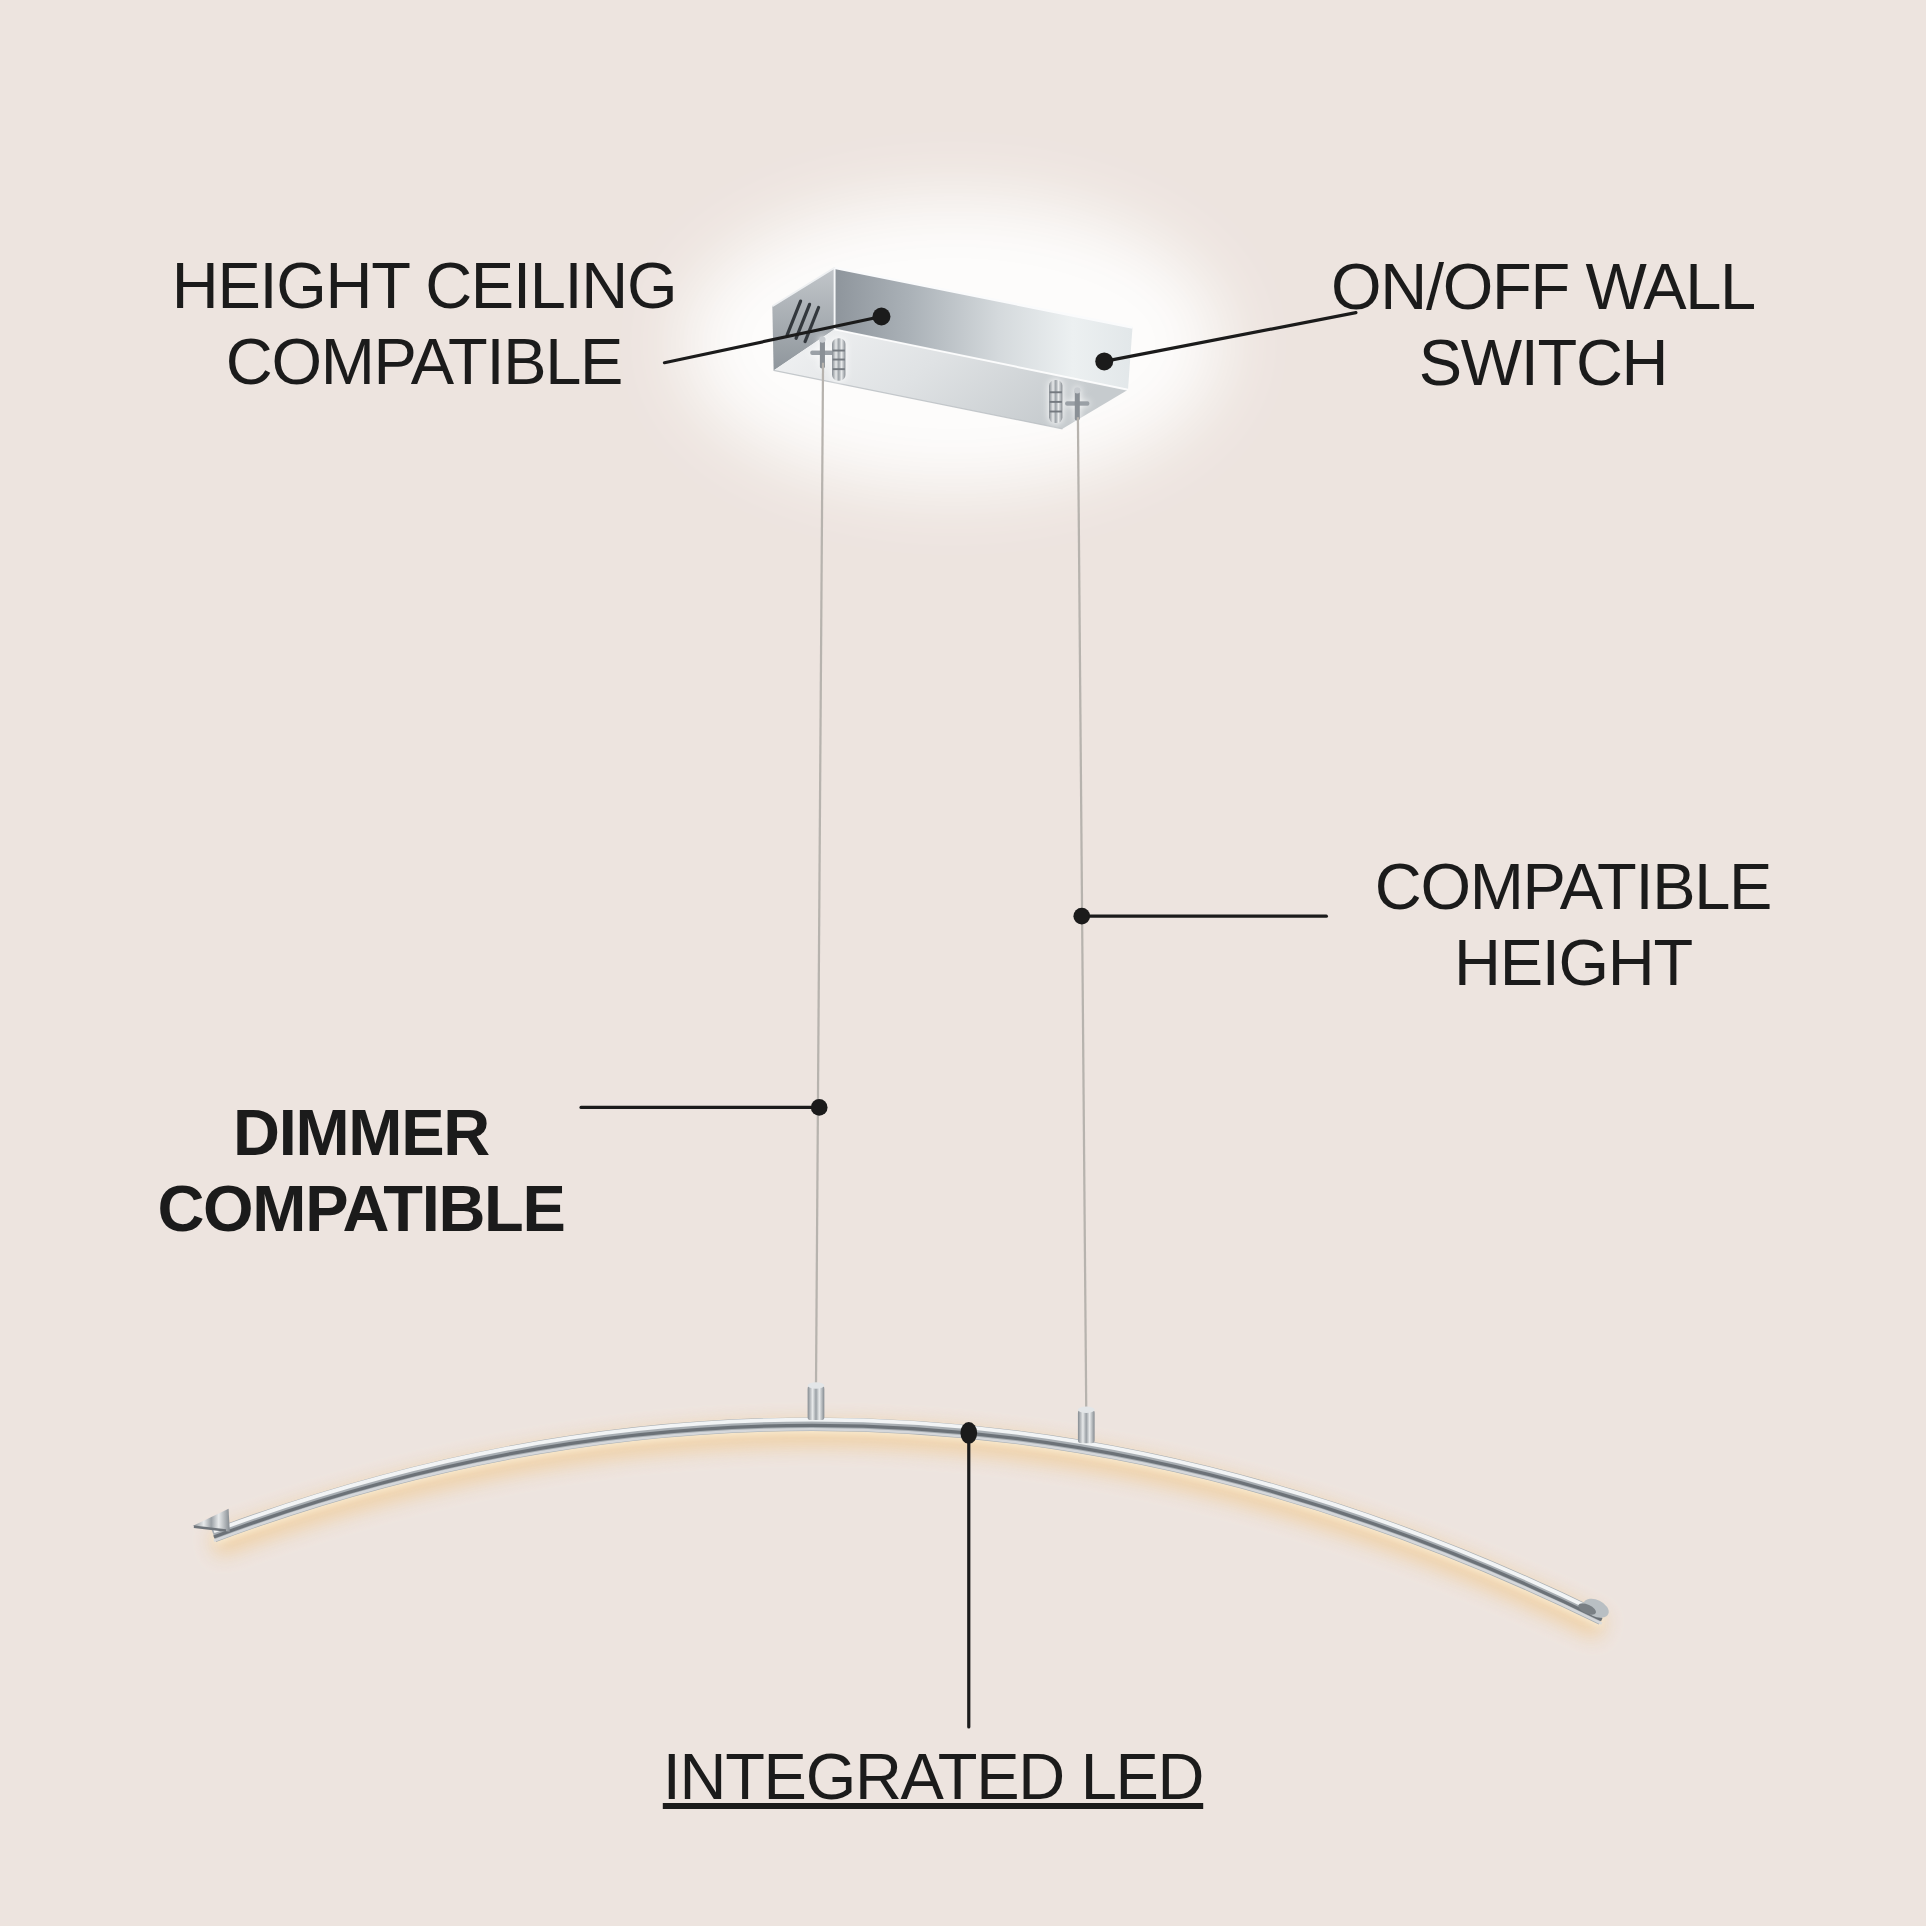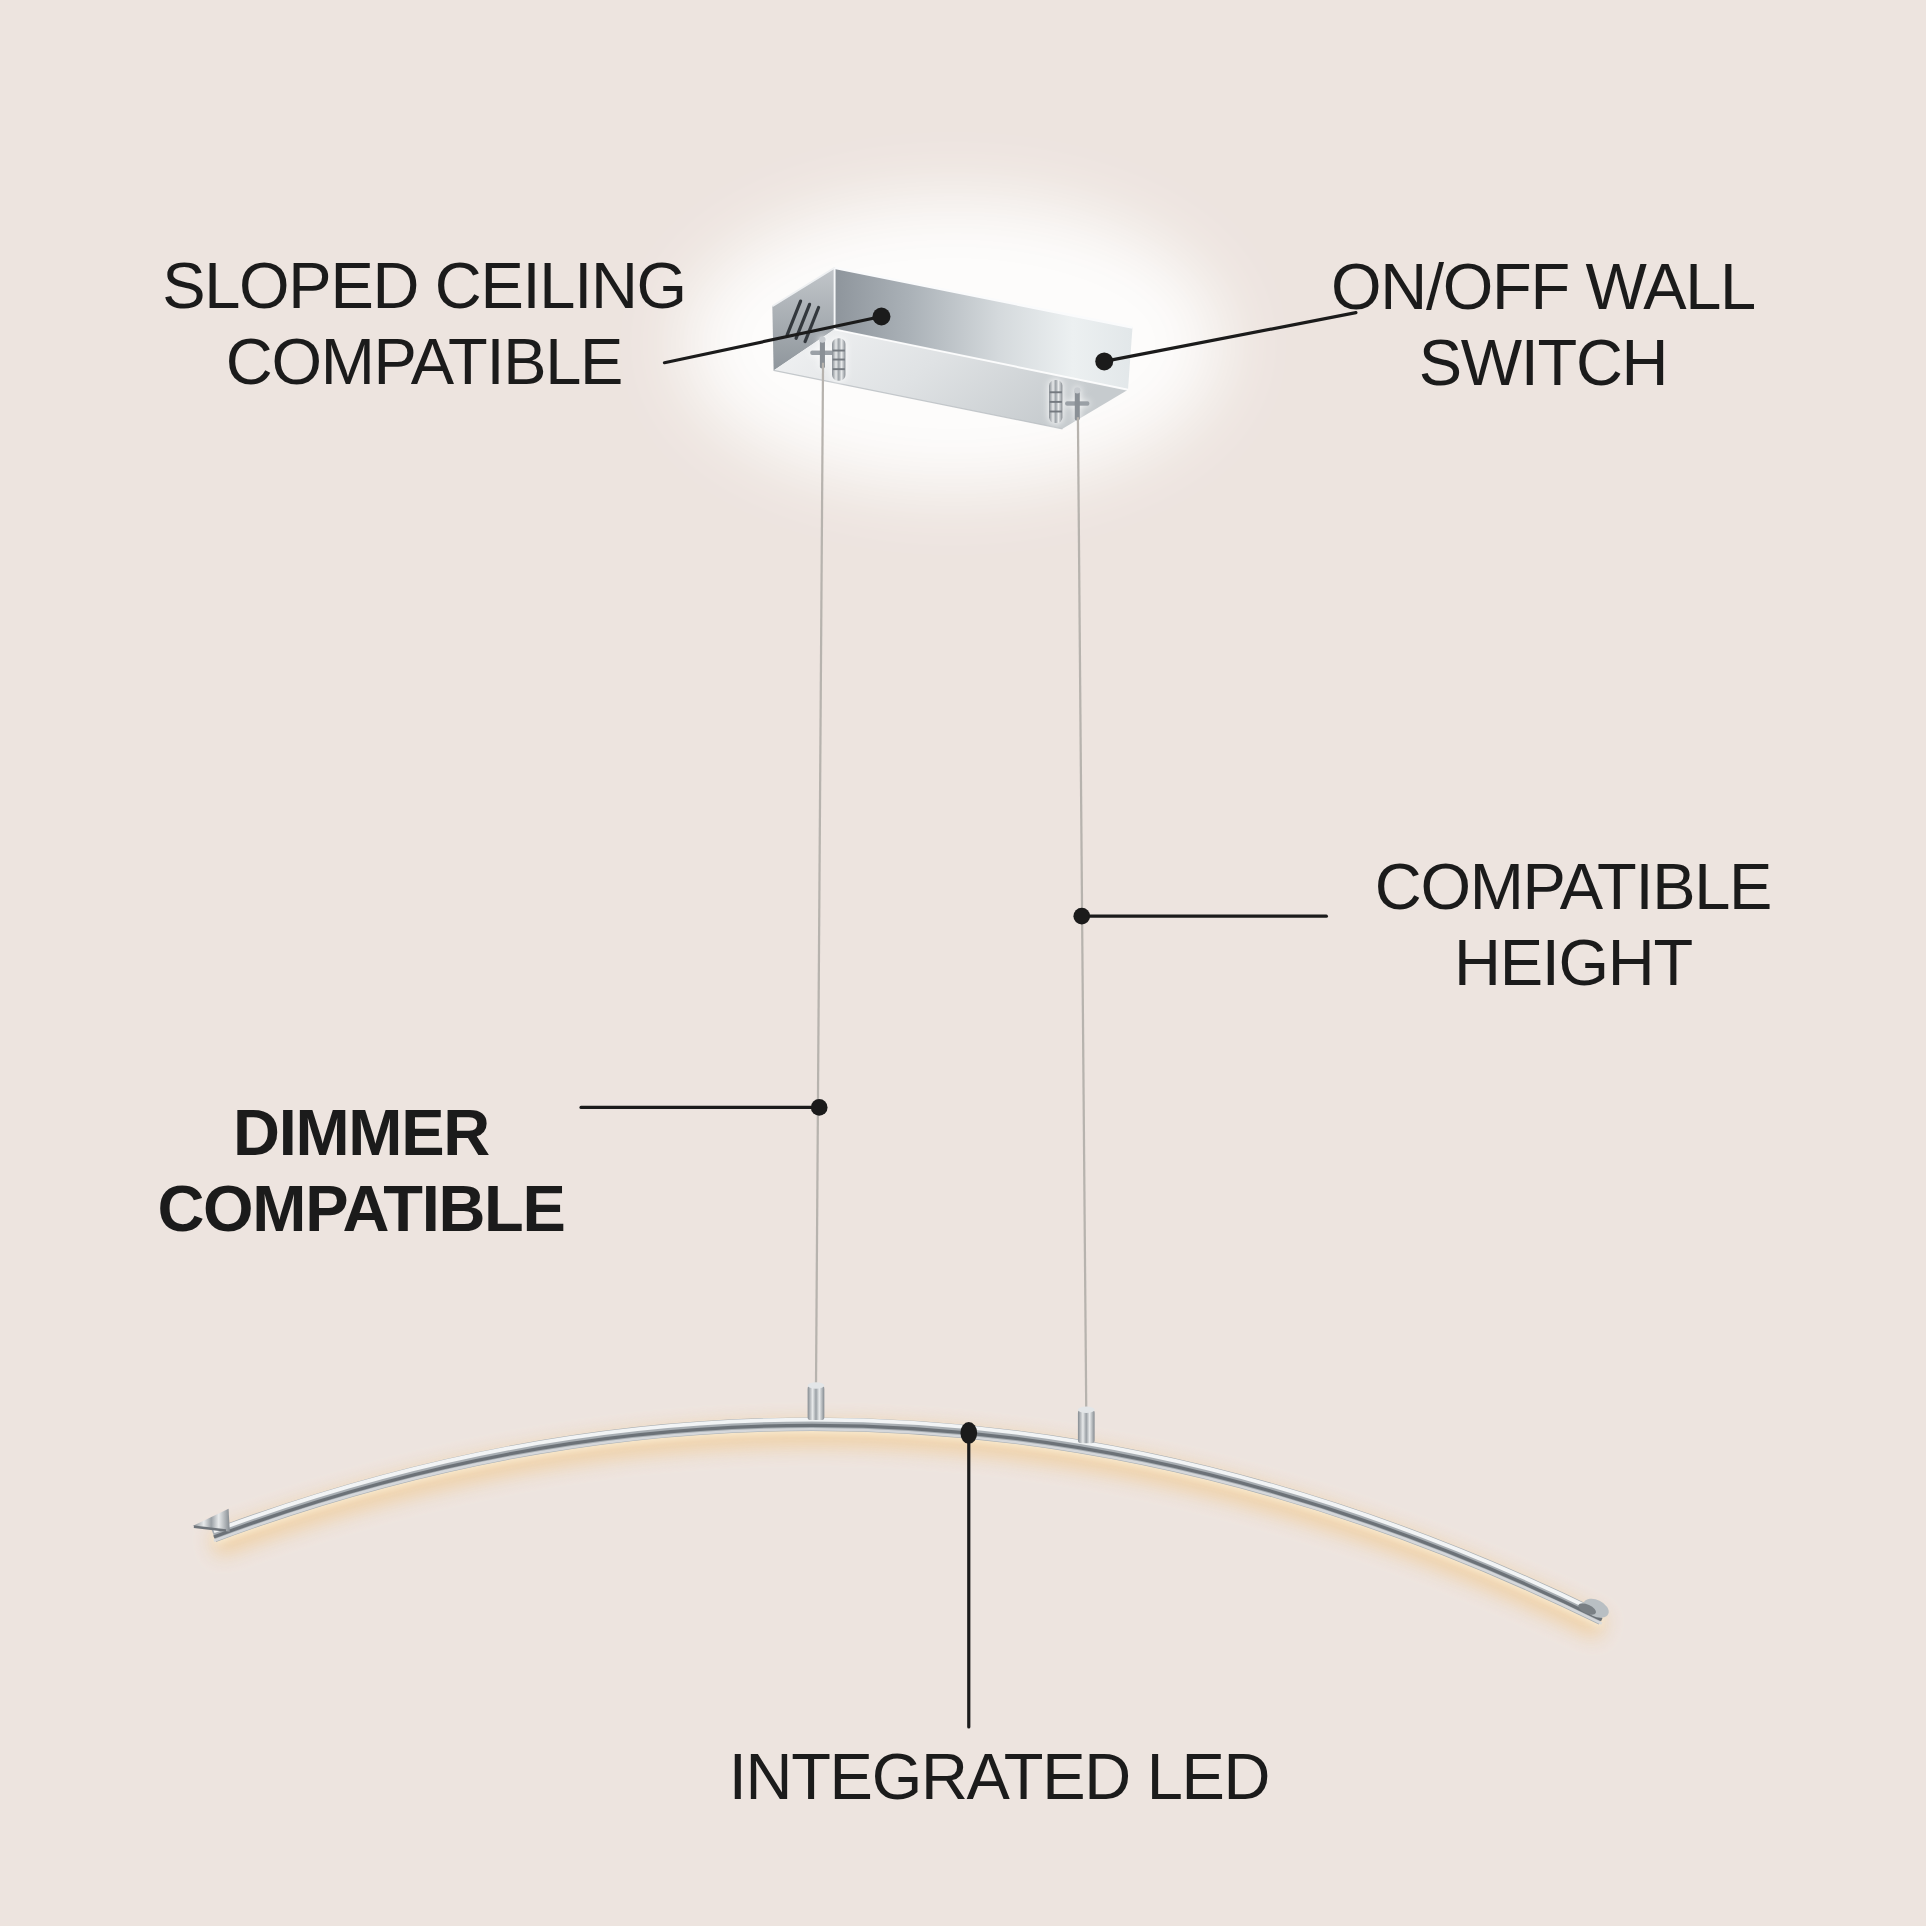--- a/index.html
+++ b/index.html
@@ -170,37 +170,37 @@
     <g class="ink-fill">
       <circle cx="1373" cy="493" r="14"></circle>
       <circle cx="1720" cy="563" r="14"></circle>
       <circle cx="1685" cy="1427" r="13"></circle>
       <circle cx="1276" cy="1725" r="13"></circle>
       <ellipse cx="1509" cy="2232" rx="13" ry="17"></ellipse>
     </g>
   </svg>
 
   <div class="callout" style="left:424px;  top:248px;">
-    <span class="line">SLOPED CEILING</span>
+    <span class="line">HEIGHT CEILING</span>
     <span class="line">COMPATIBLE</span>
   </div>
 
   <div class="callout" style="left:1543px; top:249px;">
     <span class="line">ON/OFF WALL</span>
     <span class="line">SWITCH</span>
   </div>
 
   <div class="callout" style="left:1573px; top:849px;">
     <span class="line">COMPATIBLE</span>
     <span class="line">HEIGHT</span>
   </div>
 
   <div class="callout" style="left:361px;  top:1095px;font-weight:bold;">
     <span class="line">DIMMER</span>
     <span class="line">COMPATIBLE</span>
   </div>
 
-  <div class="callout" style="left:999px; top:1739px;">
+  <div class="callout" style="left:933px; top:1739px;text-decoration:underline;">
     <span class="line">INTEGRATED LED</span>
   </div>
 
 </div>
 
 
 </body></html>

